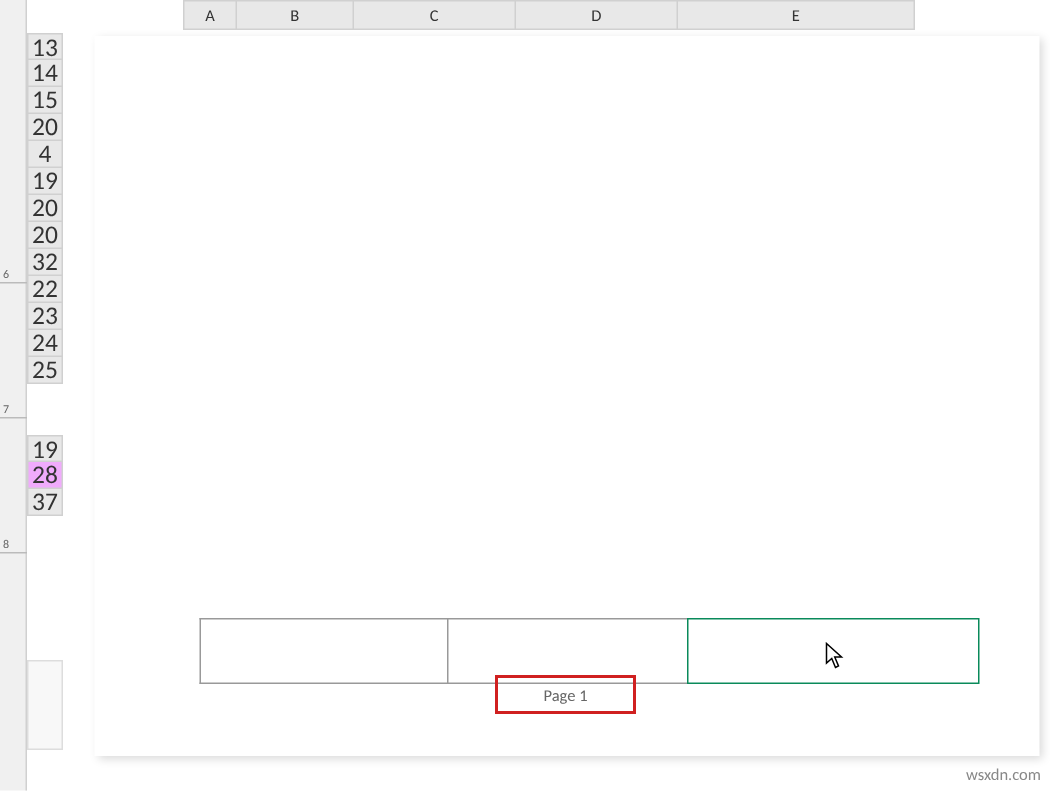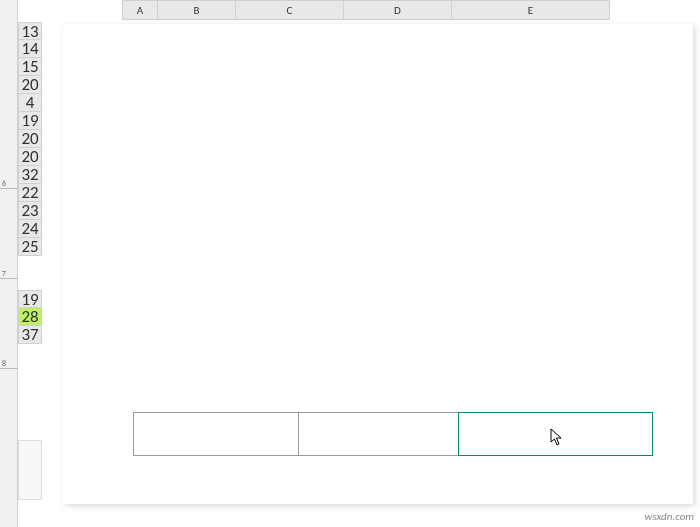--- a/index.html
+++ b/index.html
@@ -57,21 +57,21 @@
       background: #e8e8e8;
       border: 1px solid #d0d0d0;
       border-top: none;
       text-align: center;
       line-height: 17px;
       font-size: 17px;
       color: #333;
       cursor: pointer;
     }
     .rowhdr.first { border-top: 1px solid #d0d0d0; }
-    .rowhdr.selected { background: #bef264; }
+    .rowhdr.selected { background: #f0abfc; }
     
     .rowgap {
       width: 24px;
       height: 34px;
       background: #fff;
     }
     
     .colhdr-row {
       position: absolute;
       left: 44px;
@@ -170,21 +170,20 @@
       height: 60px;
       background: #f8f8f8;
       border: 1px solid #ddd;
     }
     .watermark {
       position: absolute;
       right: 6px;
       bottom: 4px;
       font-size: 11px;
       color: #888;
-      font-style: italic;
     }
   </style>
 </head>
 <body>
 
 <div class="workspace">
 
   <div class="vruler">
     <div class="vruler-num" style="top:178px">6</div>
     <div class="vruler-mark" style="top:188px"></div>
@@ -226,20 +225,23 @@
   <div class="mini"></div>
 
   <div class="page"></div>
 
   <div class="footer-area">
     <div class="footer-section footer-left"></div>
     <div class="footer-section footer-center"></div>
     <div class="footer-section footer-right"></div>
   </div>
 
+  <div class="page-label-box">
+    <span class="page-label">Page 1</span>
+  </div>
 
   <div class="cursor">
     <svg viewBox="0 0 14 18" width="14" height="18">
       <path d="M1 1 L1 14 L4.5 11 L7 17 L9 16 L6.5 10 L11 10 Z" fill="#fff" stroke="#000" stroke-width="1"></path>
     </svg>
   </div>
 
   <div class="watermark">wsxdn.com</div>
 
 </div>

